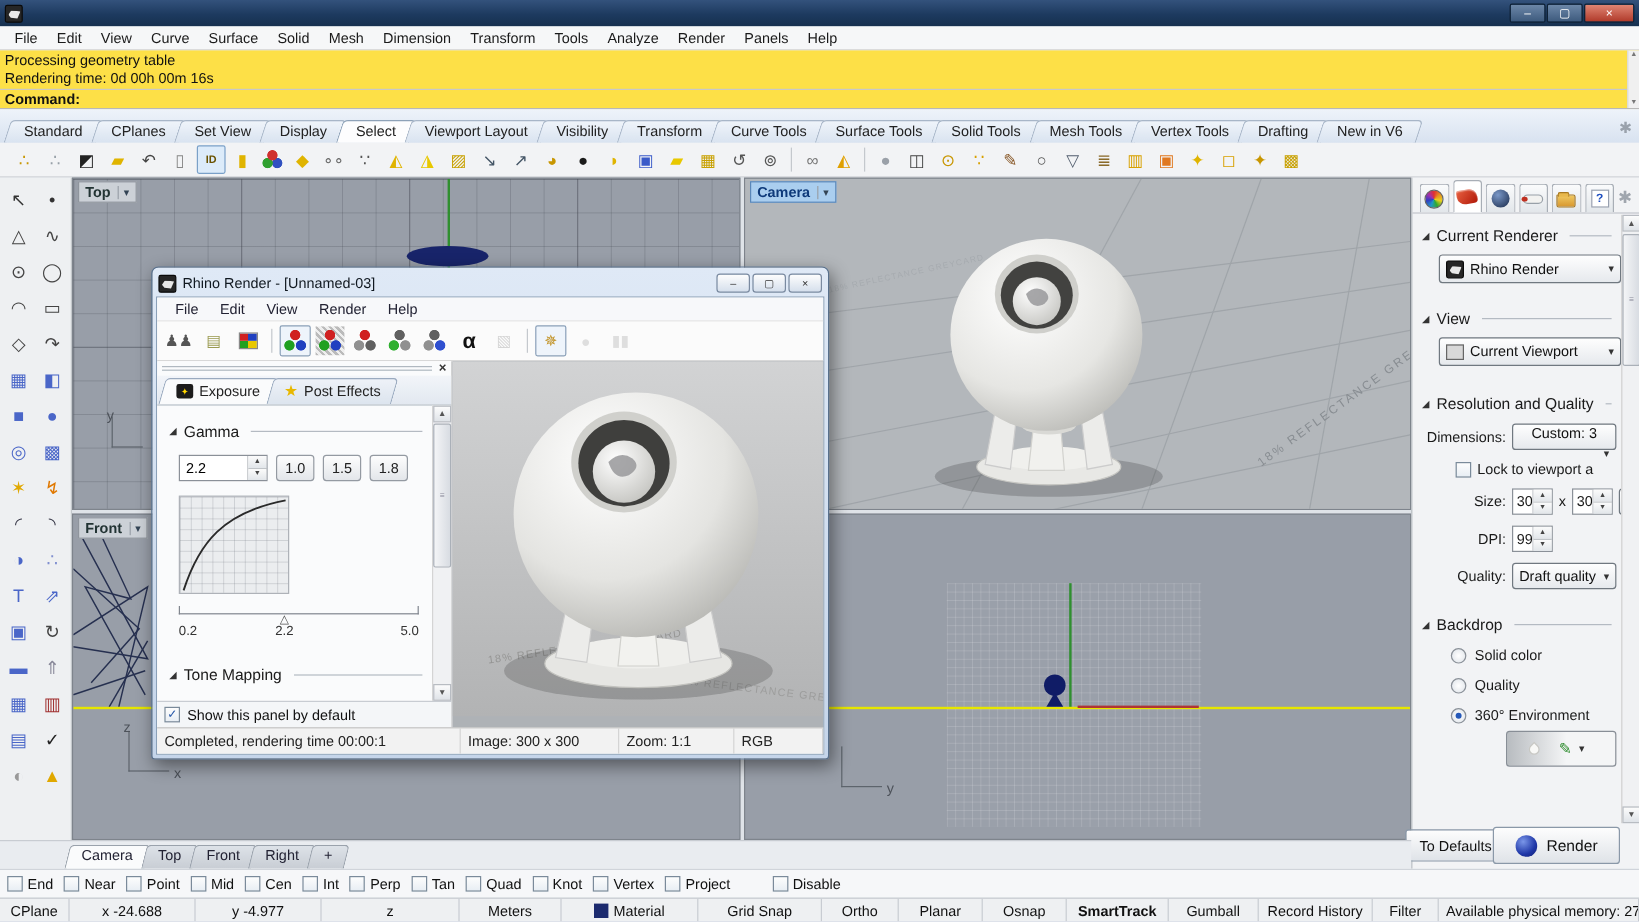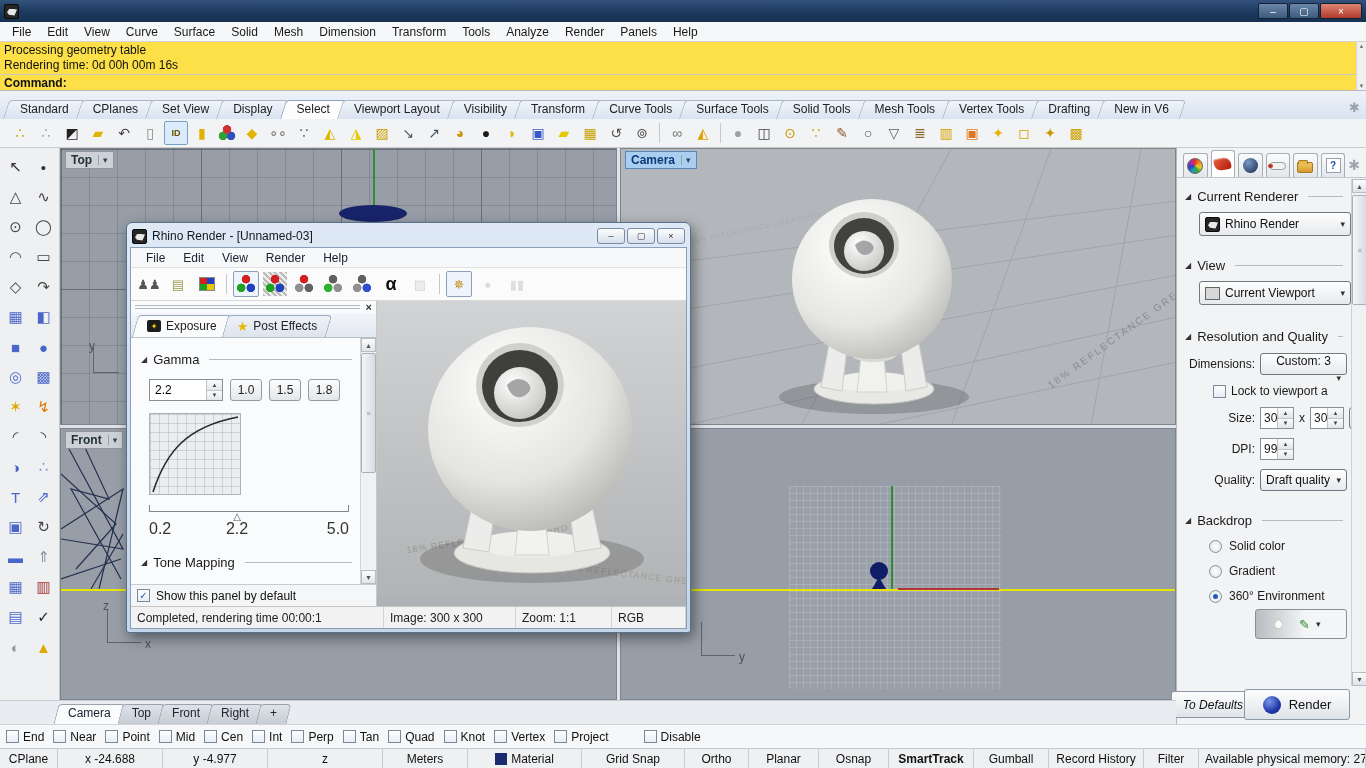--- a/index.html
+++ b/index.html
@@ -109,21 +109,21 @@
   .gam-input .gv{flex:1;font-size:12px;padding:3px 0 0 5px;}
   .sbtns{display:flex;flex-direction:column;border-left:1px solid #c0c4c8;}
   .spin-up,.spin-dn{width:15px;flex:1;display:flex;align-items:center;justify-content:center;font-size:6px;color:#444;background:linear-gradient(#fbfbfb,#e2e6ea);}
   .spin-up{border-bottom:1px solid #c0c4c8;}
   .pbtn{width:32px;height:22px;font-size:12px;color:#222;background:linear-gradient(#fdfdfd,#e3e6ea);border:1px solid #949aa2;border-radius:3px;display:flex;align-items:center;justify-content:center;}
   .curvebox{position:relative;width:92px;height:82px;margin:12px 0 0 8px;border:1px solid #aeb2b8;background-color:#ebedef;background-image:linear-gradient(rgba(120,125,135,.25) 1px,transparent 1px),linear-gradient(90deg,rgba(120,125,135,.25) 1px,transparent 1px);background-size:9px 9px;}
   .slider{position:relative;width:200px;height:30px;margin:8px 0 0 8px;}
   .slider .track{position:absolute;left:0;right:0;top:8px;border-top:1px solid #808archive0;border-top:1px solid #80868e;}
   .slider .tick{position:absolute;top:2px;width:1px;height:7px;background:#80868e;}
   .slider .marker{position:absolute;top:8px;transform:translateX(-50%);font-size:10px;color:#555;}
-  .slider .slab{position:absolute;top:17px;font-size:16px;color:#333;}
+  .slider .slab{position:absolute;top:17px;font-size:11px;color:#333;}
   .showpanel{height:22px;border-top:1px solid #c8ccd2;display:flex;align-items:center;gap:6px;padding-left:6px;background:#f4f6f8;font-size:12px;color:#111;}
   .cb{width:13px;height:13px;border:1px solid #7a8a9a;background:linear-gradient(#fdfdfd,#e8eef4);display:flex;align-items:center;justify-content:center;font-size:10px;font-weight:700;color:#2a5aaa;flex:0 0 auto;}
   .preview{flex:1;position:relative;background:#aeb2b6;overflow:hidden;}
   .preview svg{display:block;}
   .dlg-status{height:22px;background:#f2f2f2;border-top:1px solid #c4c4c4;display:flex;align-items:center;font-size:12px;color:#222;}
   .ds-cell{height:100%;display:flex;align-items:center;padding:0 6px;border-right:1px solid #d4d4d4;overflow:hidden;white-space:nowrap;}
 
   
   #sidepanel{position:absolute;left:1176px;top:148px;width:190px;height:576px;background:#f2f3f5;border-left:1px solid #b4b8be;}
   #ptabs{height:30px;display:flex;align-items:flex-end;gap:3px;padding:0 6px 0 6px;border-bottom:1px solid #c2c6cc;}
@@ -153,21 +153,21 @@
   .spin .sv{width:16px;font-size:12px;padding:3px 0 0 3px;overflow:hidden;}
   .radio-row{display:flex;align-items:center;gap:7px;margin:11px 0 0 24px;}
   .radio{position:relative;width:13px;height:13px;border:1px solid #8a9098;border-radius:50%;background:radial-gradient(#fff,#dde2e8);flex:0 0 auto;}
   .radio.sel::after{content:'';position:absolute;left:3px;top:3px;width:5px;height:5px;border-radius:50%;background:#2458b8;}
   #envbtn{position:relative;display:flex;align-items:center;width:92px;height:30px;margin:6px 0 0 70px;background:linear-gradient(90deg,#b8bcc0,#f4f5f6 55%);border:1px solid #888e96;border-radius:3px;padding:0 4px;}
   .droplet{width:9px;height:9px;background:#f8f8f6;border:1px solid #c8c8c4;border-radius:0 50% 50% 50%;transform:rotate(45deg);margin-left:14px;}
   .pencil{margin-left:16px;color:#2a8a2a;font-size:13px;}
   #envbtn .caret{margin-left:6px;font-size:9px;color:#333;}
   #pbtns{position:absolute;left:0;right:0;bottom:2px;height:34px;}
   .btn{background:linear-gradient(#fdfdfd,#dfe3e8);border:1px solid #8a98a8;border-radius:3px;font-size:12px;color:#111;display:flex;align-items:center;justify-content:center;}
-  #btn-defaults{position:absolute;left:-6px;bottom:4px;width:84px;height:27px;font-style:italic;}
+  #btn-defaults{position:absolute;left:-6px;bottom:4px;width:84px;height:27px;}
   #btn-render{position:absolute;right:16px;bottom:2px;width:106px;height:31px;gap:8px;font-size:13px;}
   .ball{width:18px;height:18px;border-radius:50%;background:radial-gradient(circle at 35% 30%,#7a96e8,#2038a8 60%,#101c70);}
 
   
   #vptabs{position:absolute;left:0;top:700px;width:1176px;height:24px;background:#e9ecf0;border-top:1px solid #c8ccd2;display:flex;align-items:flex-end;padding-left:56px;}
   .vtab{position:relative;height:20px;padding:2px 12px;font-size:12px;color:#223;margin-right:-3px;}
   .vtab::before{content:'';position:absolute;inset:0;background:linear-gradient(#dde2e8,#c8cdd4);border:1px solid #9aa2ac;border-bottom:none;border-radius:4px 4px 0 0;transform:skewX(-14deg);}
   .vtab.on::before{background:#fafbfc;}
   .vtab span{position:relative;}
   #osnap{position:absolute;left:0;top:724px;width:1366px;height:24px;background:#f6f7f9;border-top:1px solid #d0d4da;display:flex;align-items:center;gap:9px;padding-left:6px;font-size:12px;color:#111;}
@@ -538,21 +538,21 @@
         <span class="sec-t">Backdrop</span>
           <span class="rule"></span>
       </div>
       <div id="bdradios">
           <div class="radio-row">
             <span class="radio"></span>
             <span>Solid color</span>
           </div>
           <div class="radio-row">
             <span class="radio"></span>
-            <span>Gradient</span>
+            <span>Quality</span>
           </div>
           <div class="radio-row">
             <span class="radio sel"></span>
             <span>360° Environment</span>
           </div>
         </div>
       <div id="envbtn">
         <span class="droplet"></span>
         <span class="pencil">✎</span>
         <span class="caret caret-g">▾</span>

